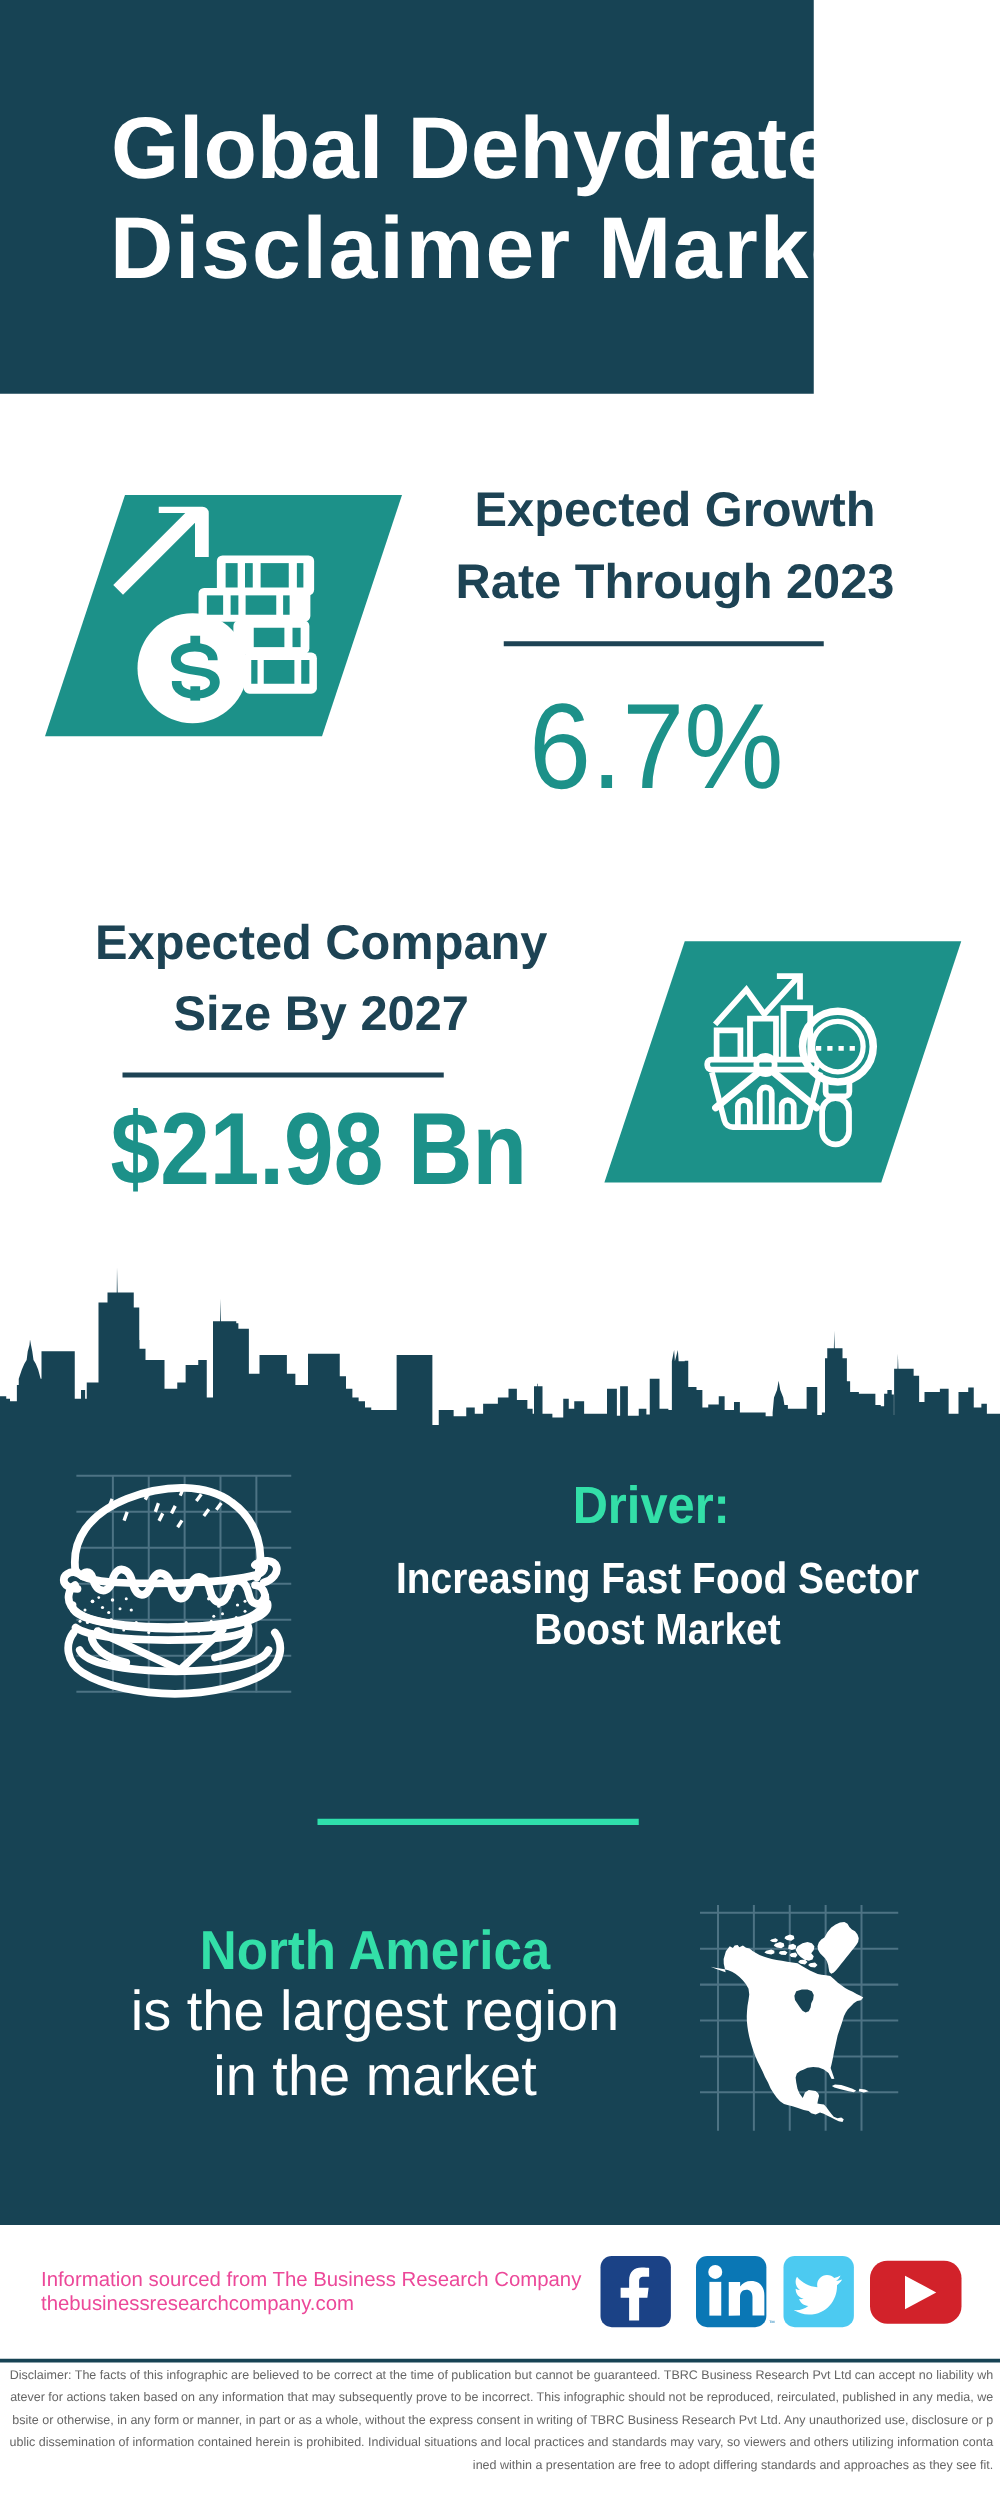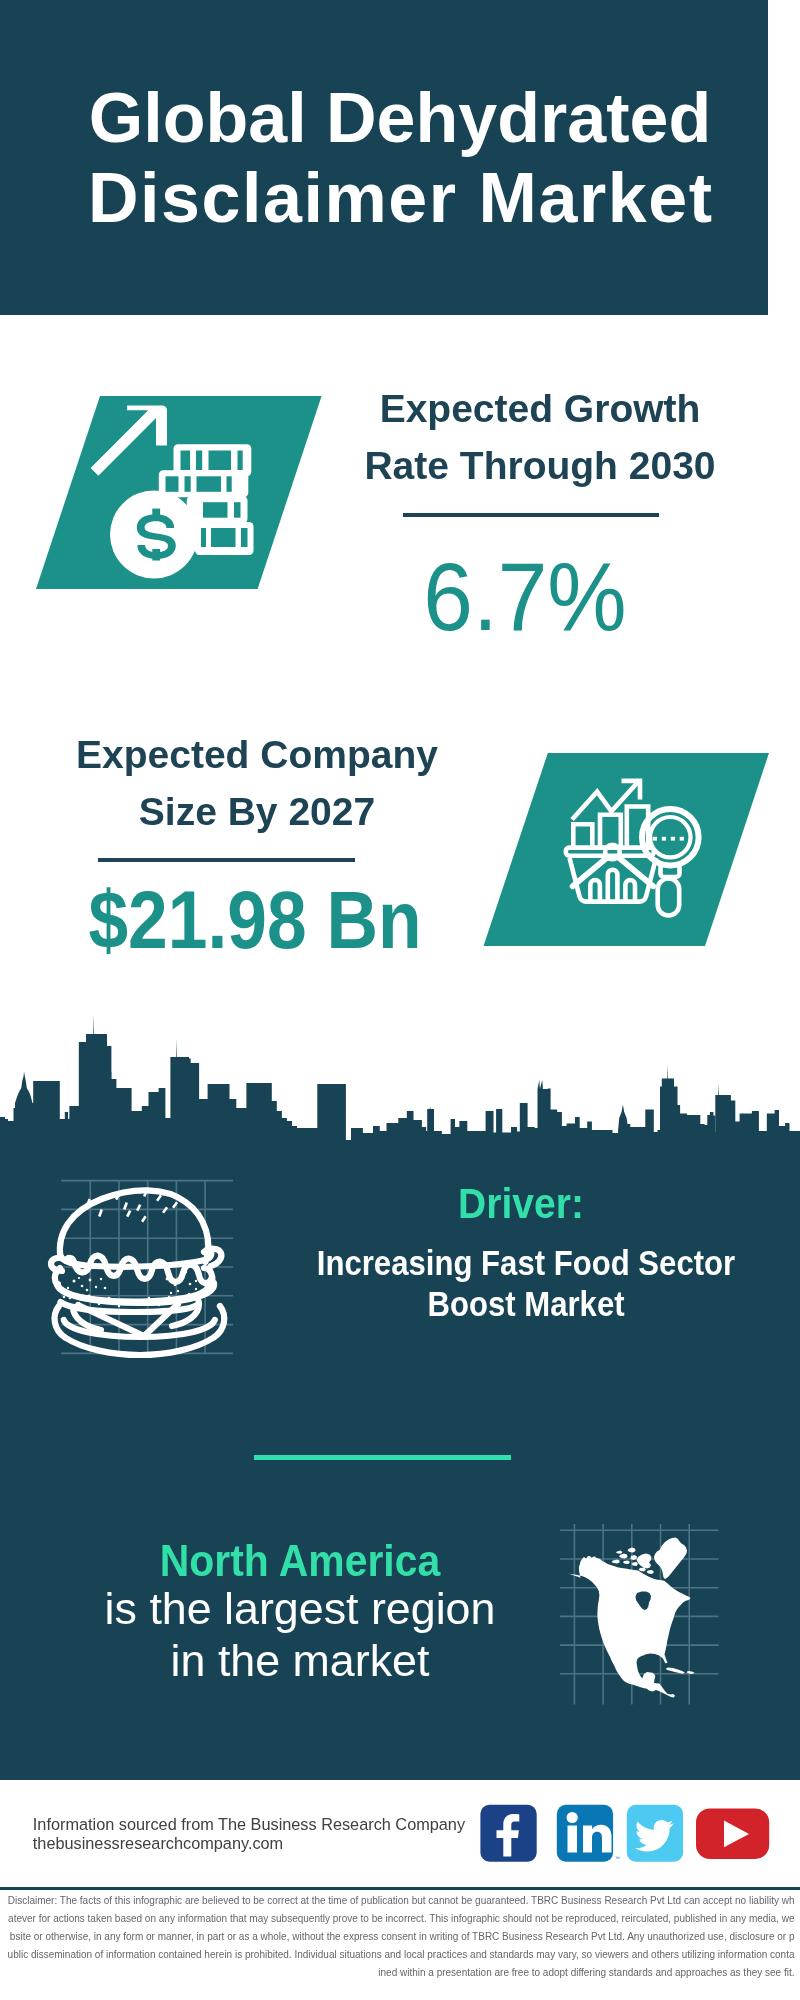--- a/index.html
+++ b/index.html
@@ -1,20 +1,20 @@
 <!DOCTYPE html>
 <html><head>
 <meta charset="utf-8">
 <style>
   html,body{margin:0;padding:0;}
   body{width:800px;height:2000px;background:#ffffff;font-family:"Liberation Sans",sans-serif;overflow:hidden;}
   .page{position:relative;width:800px;height:2000px;background:#fff;}
 
   
-  .header{position:absolute;left:0;top:0;width:768px;height:315px;background:#174354;}
+  .header{position:absolute;left:0;top:0;width:651px;height:315px;background:#174354;}
   .header-title{position:absolute;left:0;top:78px;width:800px;text-align:center;color:#ffffff;
                 font-size:70px;font-weight:bold;line-height:80px;}
   .header-title .l1{letter-spacing:0px;text-indent:0px;}
   .header-title .l2{letter-spacing:1.55px;text-indent:1.55px;}
 
   
   .icon-svg{position:absolute;overflow:visible;}
   .stat-heading{position:absolute;color:#1d4354;font-weight:bold;font-size:39px;line-height:57px;text-align:center;}
   .stat-rule{position:absolute;background:#1d4354;height:4px;}
   .stat-value{position:absolute;color:#1c9189;text-align:center;white-space:nowrap;}
@@ -22,21 +22,21 @@
   
   .darkbody{position:absolute;left:0;top:1140px;width:800px;height:640px;background:#174354;}
 
   .driver-label{position:absolute;color:#33dfa8;font-weight:bold;font-size:42px;line-height:42px;text-align:center;white-space:nowrap;}
   .driver-text{position:absolute;color:#ffffff;font-weight:bold;font-size:35px;line-height:41px;text-align:center;white-space:nowrap;}
   .sep{position:absolute;background:#2fe0ac;height:4.5px;}
   .region-name{position:absolute;color:#33dfa8;font-weight:bold;font-size:44px;line-height:44px;text-align:center;white-space:nowrap;}
   .region-text{position:absolute;color:#ffffff;font-size:45px;line-height:52px;text-align:center;white-space:nowrap;}
 
   
-  .src-text{position:absolute;color:#404040;font-size:16.3px;line-height:19.2px;white-space:nowrap;}
+  .src-text{position:absolute;color:#ec4899;font-size:16.3px;line-height:19.2px;white-space:nowrap;}
   .hr{position:absolute;left:0;background:#174354;height:2.5px;width:800px;}
   .disclaimer{position:absolute;color:#666;font-size:10px;line-height:18px;word-break:break-all;text-align:right;}
 </style>
 </head>
 <body>
 
 <div class="page">
 
   <div class="header">
     <div class="header-title">
@@ -87,21 +87,21 @@
       <circle cx="154" cy="534.5" r="44"></circle>
       <g fill="#1c9189">
         <rect x="152.3" y="508.6" width="7.8" height="8"></rect>
         <rect x="152.3" y="549" width="7.8" height="11.5"></rect>
         <path d="M155.9,514.3 c10.6,0 18.2,5.4 18.2,12.8 v1 h-7.7 v-0.7 c0,-3.6 -4.2,-6.2 -10.5,-6.2 c-6.9,0 -11.3,2.5 -11.3,6.1 c0,3.2 3.2,5 10.4,6 l6.3,0.9 c9.9,1.4 14.5,5.1 14.5,11.5 c0,7.8 -7.7,13.3 -19.2,13.3 c-11.3,0 -19.1,-5.4 -19.1,-12.8 v-1.3 h7.7 v0.9 c0,3.8 4.5,6.5 11.5,6.5 c7,0 11.3,-2.5 11.3,-6.2 c0,-3.2 -3,-5 -10.2,-6 l-6.4,-0.9 c-10,-1.4 -14.6,-5.2 -14.6,-11.9 c0,-7.7 7.4,-13 19.1,-13 z"></path>
       </g>
     </g>
   </svg>
   <div class="stat-heading" style="left:340px;top:380px;width:400px;">
     <div>Expected Growth</div>
-    <div>Rate Through 2030</div>
+    <div>Rate Through 2023</div>
   </div>
   <div class="stat-rule" style="left:403px;top:513px;width:256px;"></div>
   <div class="stat-value" style="left:325px;top:548px;width:400px;font-size:97px;line-height:97px;transform:scaleX(0.92);">6.7%</div>
 
   <div class="stat-heading" style="left:57px;top:726px;width:400px;">
     <div>Expected Company</div>
     <div>Size By 2027</div>
   </div>
   <div class="stat-rule" style="left:98px;top:858px;width:257px;"></div>
   <div class="stat-value" style="left:55px;top:879px;width:400px;font-weight:bold;font-size:82px;line-height:82px;transform:scaleX(0.87);">$21.98 Bn</div>

